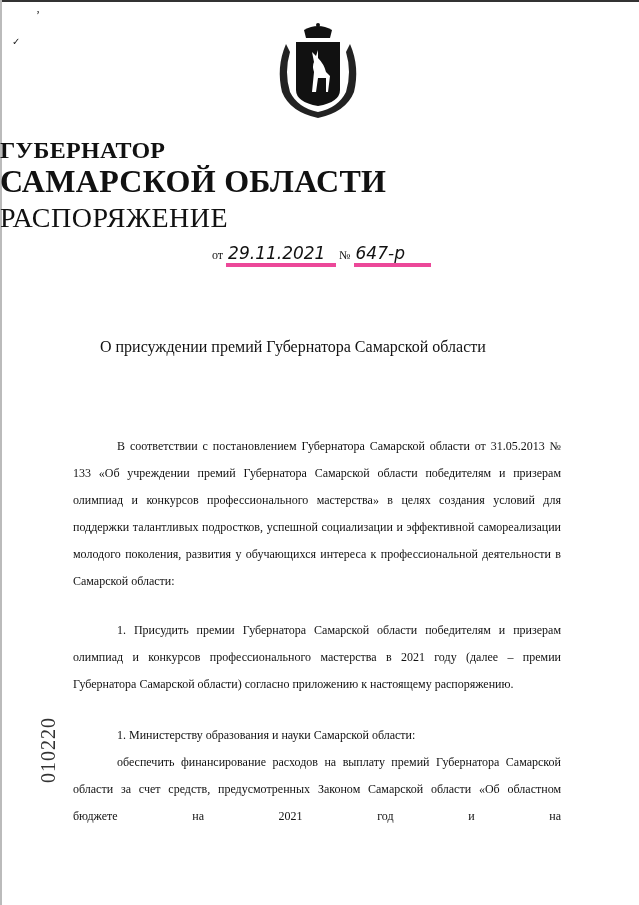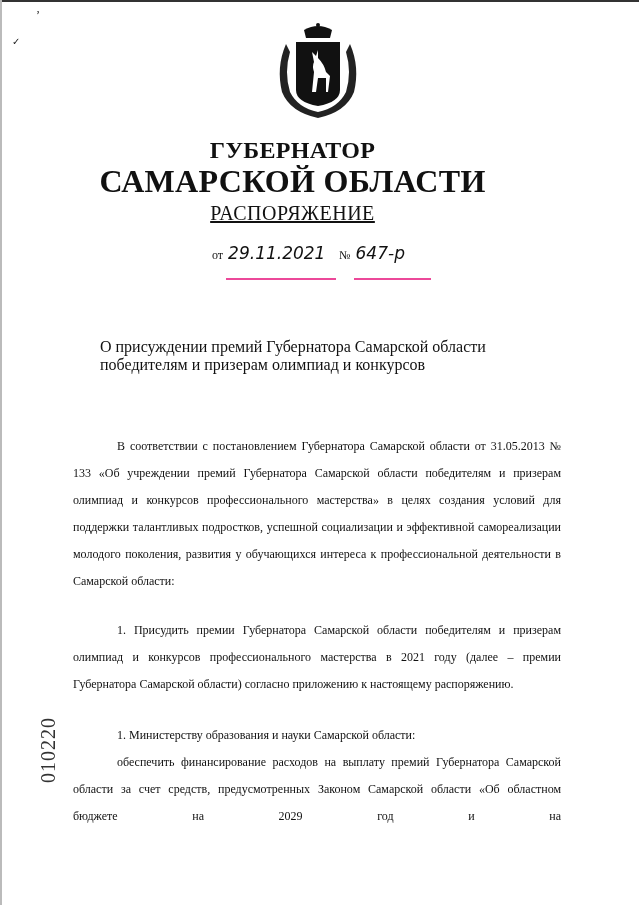--- a/index.html
+++ b/index.html
@@ -4,26 +4,26 @@
 <style>
   html, body { margin: 0; padding: 0; background: #ffffff; }
   body {
     width: 639px; height: 905px; position: relative; overflow: hidden;
     font-family: "Liberation Serif", "DejaVu Serif", serif; color: #111;
   }
   .topline { position: absolute; left: 0; top: 0; width: 639px; height: 2px; background: #333; }
   .leftline { position: absolute; left: 0; top: 0; width: 2px; height: 905px; background: #bbb; }
   .mark { position: absolute; font-size: 12px; color: #222; }
   .emblem { position: absolute; left: 268px; top: 22px; width: 100px; height: 100px; }
-  .hdr { position: absolute; left: 0; width: 585px; text-align: center; }
+  .hdr { position: absolute; left: 0; width: 585px; text-align: left; }
   .gov1 { top: 137px; font-size: 24px; font-weight: bold; letter-spacing: 0.3px; }
   .gov2 { top: 163px; font-size: 32px; font-weight: bold; letter-spacing: 0.3px; }
-  .order { top: 202px; font-size: 20px; letter-spacing: 0.5px; text-decoration: underline; }
+  .order { top: 202px; font-size: 28px; letter-spacing: 0.5px; }
   .dateline { position: absolute; top: 244px; left: 212px; font-size: 12px; white-space: nowrap; }
-  .dateline .hw { font-family: "DejaVu Sans", sans-serif; font-style: italic; font-size: 17px; display: inline-block; border-bottom: 2px solid #ec4899; padding: 0 3px 16px 2px; line-height: 18px; }
+  .dateline .hw { font-family: "DejaVu Sans", sans-serif; font-style: italic; font-size: 17px; display: inline-block; border-bottom: 4px solid #ec4899; padding: 0 3px 1px 2px; line-height: 18px; }
   .dateline .d { width: 105px; }
   .dateline .n { width: 72px; }
   .title { position: absolute; top: 338px; left: 100px; width: 440px; font-size: 16px; line-height: 18px; }
   .body { position: absolute; left: 73px; width: 488px; font-size: 12px; line-height: 27px; text-align: justify; }
   .p { text-indent: 44px; margin: 0; }
   .last { text-align-last: justify; }
   .sidenum { position: absolute; left: 37px; top: 783px; transform-origin: left top; transform: rotate(-90deg); font-size: 20px; color: #333; letter-spacing: 1px; }
 </style>
 </head>
 <body>
@@ -49,32 +49,31 @@
 
 <div class="dateline">
   <span>от</span>
   <span class="hw d">29.11.2021</span>
   <span>№</span>
   <span class="hw n">647-р</span>
 </div>
 
 <div class="title">
   <div>О присуждении премий Губернатора Самарской области</div>
-  <div>победителям и призерам олимпиад и конкурсов</div>
 </div>
 
 <div class="body" style="top:433px;">
   <p class="p">В соответствии с постановлением Губернатора Самарской области от 31.05.2013 № 133 «Об учреждении премий Губернатора Самарской области победителям и призерам олимпиад и конкурсов профессионального мастерства» в целях создания условий для поддержки талантливых подростков, успешной социализации и эффективной самореализации молодого поколения, развития у обучающихся интереса к профессиональной деятельности в Самарской области:</p>
 </div>
 
 <div class="body" style="top:617px;">
   <p class="p">1. Присудить премии Губернатора Самарской области победителям и призерам олимпиад и конкурсов профессионального мастерства в 2021 году (далее – премии Губернатора Самарской области) согласно приложению к настоящему распоряжению.</p>
 </div>
 
 <div class="body" style="top:722px;">
   <p class="p">1. Министерству образования и науки Самарской области:</p>
 </div>
 
 <div class="body" style="top:749px;">
-  <p class="p last">обеспечить финансирование расходов на выплату премий Губернатора Самарской области за счет средств, предусмотренных Законом Самарской области «Об областном бюджете на 2029 год и на</p>
+  <p class="p last">обеспечить финансирование расходов на выплату премий Губернатора Самарской области за счет средств, предусмотренных Законом Самарской области «Об областном бюджете на 2021 год и на</p>
 </div>
 
 <div class="sidenum">010220</div>
 
 </body></html>

